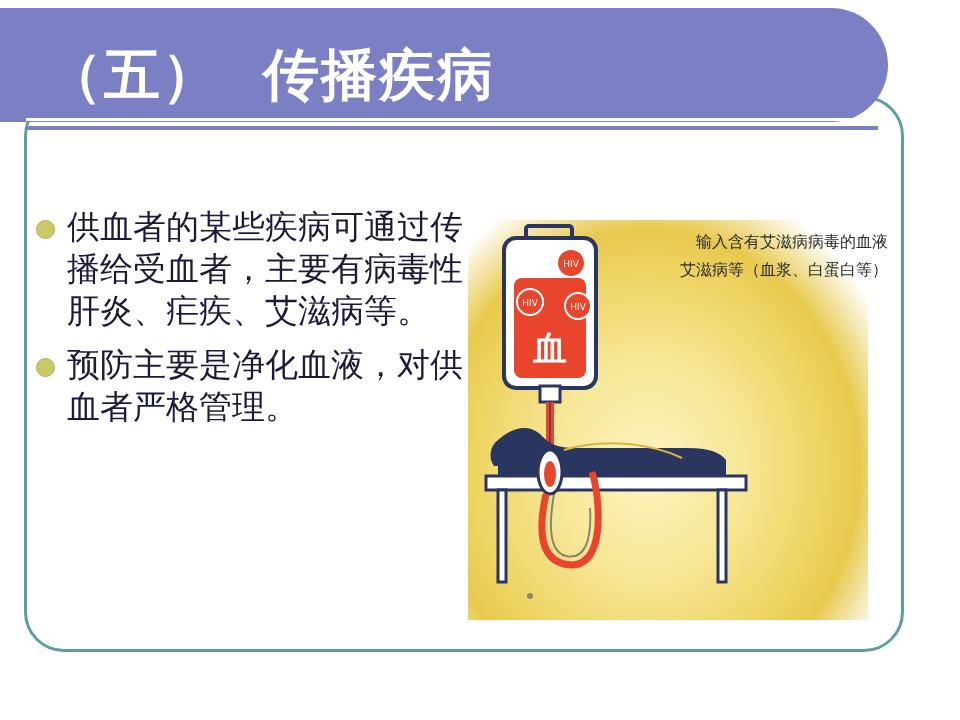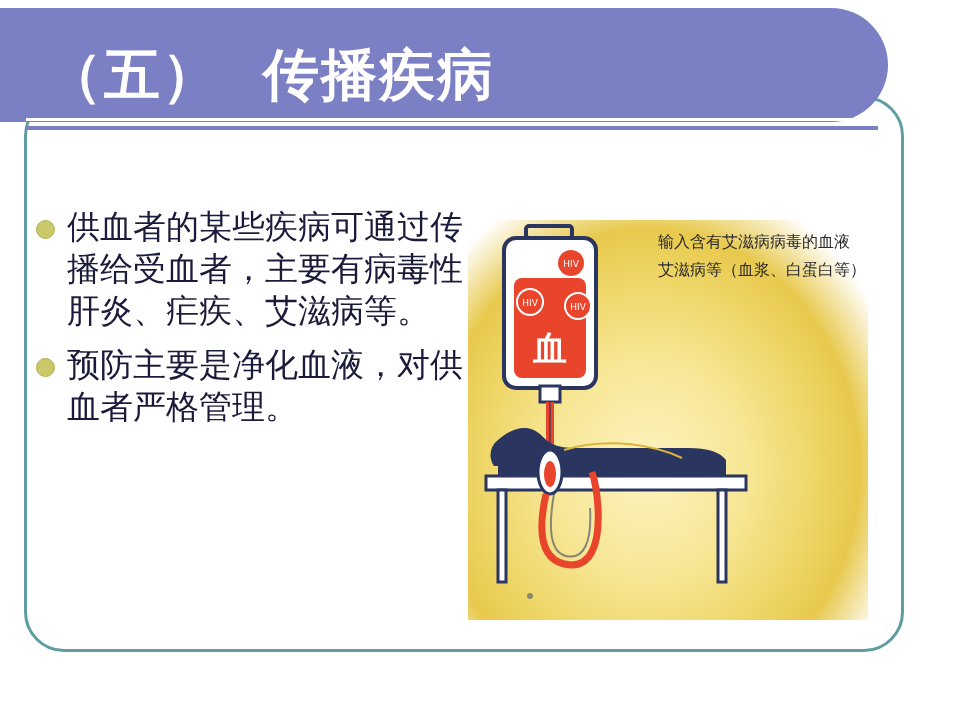--- a/index.html
+++ b/index.html
@@ -54,21 +54,21 @@
 
   
   .art { position:absolute; left:468px; top:190px; width:420px; height:430px; }
   .art-bg {
     position:absolute; left:0; top:30px; width:400px; height:400px;
     background:radial-gradient(ellipse at 45% 62%, #fdf3c0 0%, #f7e694 32%, #efd76a 52%, #e8c94d 68%, #ffffff 86%);
   }
   .caption {
     position:absolute; left:190px; top:38px; width:230px;
     font-family:"DejaVu Sans", sans-serif;
-    font-size:16px; line-height:28px; color:#2a2a2a; text-align:left;
+    font-size:16px; line-height:28px; color:#2a2a2a; text-align:right;
   }
   svg.art-svg { position:absolute; left:0; top:0; }
 </style>
 </head>
 <body>
 
 <div class="slide">
 
   <div class="frame"></div>
 

